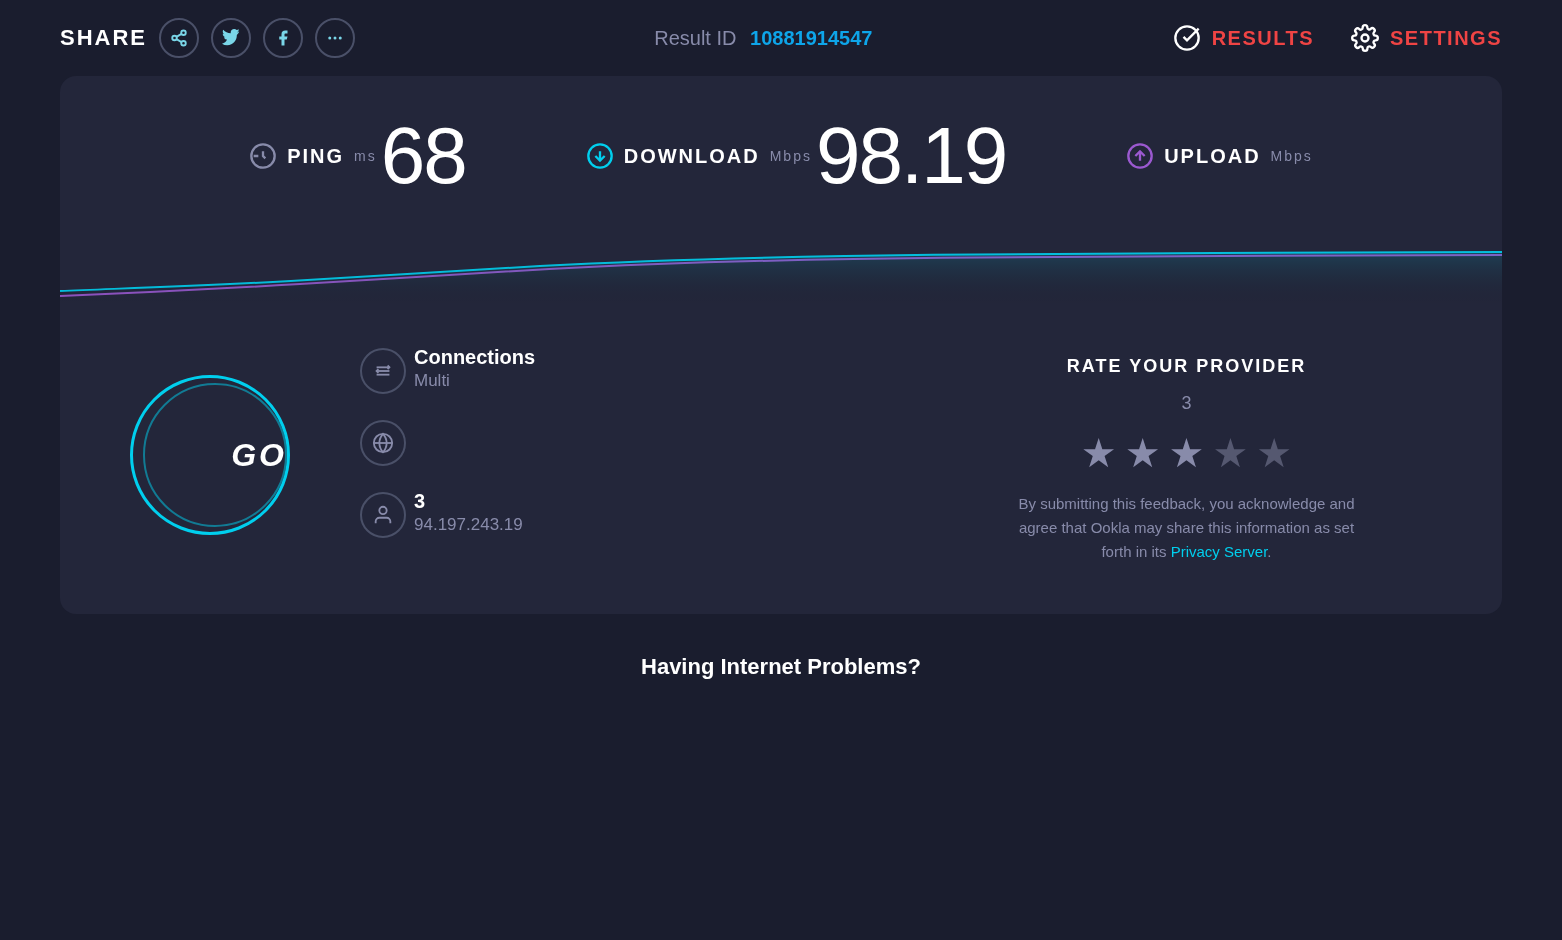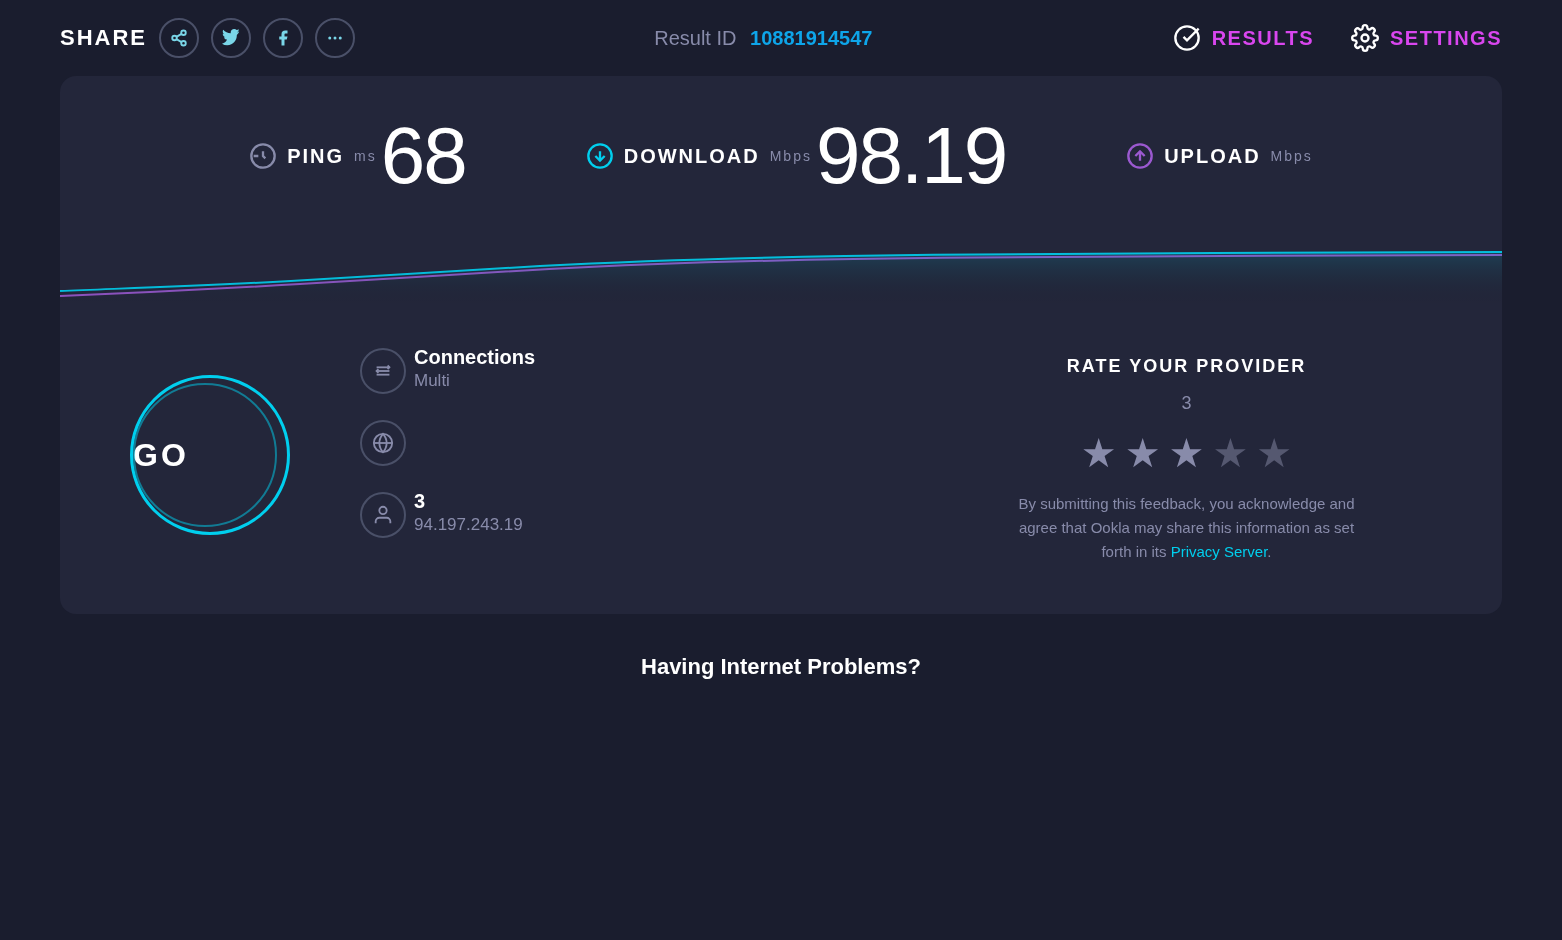--- a/index.html
+++ b/index.html
@@ -55,21 +55,21 @@
       align-items: center;
       gap: 36px;
     }
     .nav-item {
       display: flex;
       align-items: center;
       gap: 10px;
       font-size: 20px;
       font-weight: 900;
       letter-spacing: 1.5px;
-      color: #d946ef;
+      color: #ef4444;
       cursor: pointer;
     }
     .nav-icon {
       width: 30px; height: 30px;
       display: flex; align-items: center; justify-content: center;
       color: #fff;
     }
 
     
     .main-card {
@@ -147,24 +147,25 @@
     .go-button-container {
       display: flex;
       align-items: center;
       justify-content: center;
       min-width: 180px;
     }
     .go-button {
       width: 160px; height: 160px;
       border-radius: 50%;
       border: 3px solid #00cfee;
-      display: flex; align-items: center; justify-content: flex-start;
+      display: flex; align-items: center; justify-content: flex-end;
       cursor: pointer;
       position: relative;
       background: transparent;
+      font-style: italic;
     }
     .go-button::before {
       content: '';
       position: absolute;
       width: 140px; height: 140px;
       border-radius: 50%;
       border: 2px solid #00cfee;
       opacity: 0.5;
     }
     .go-button-label {

